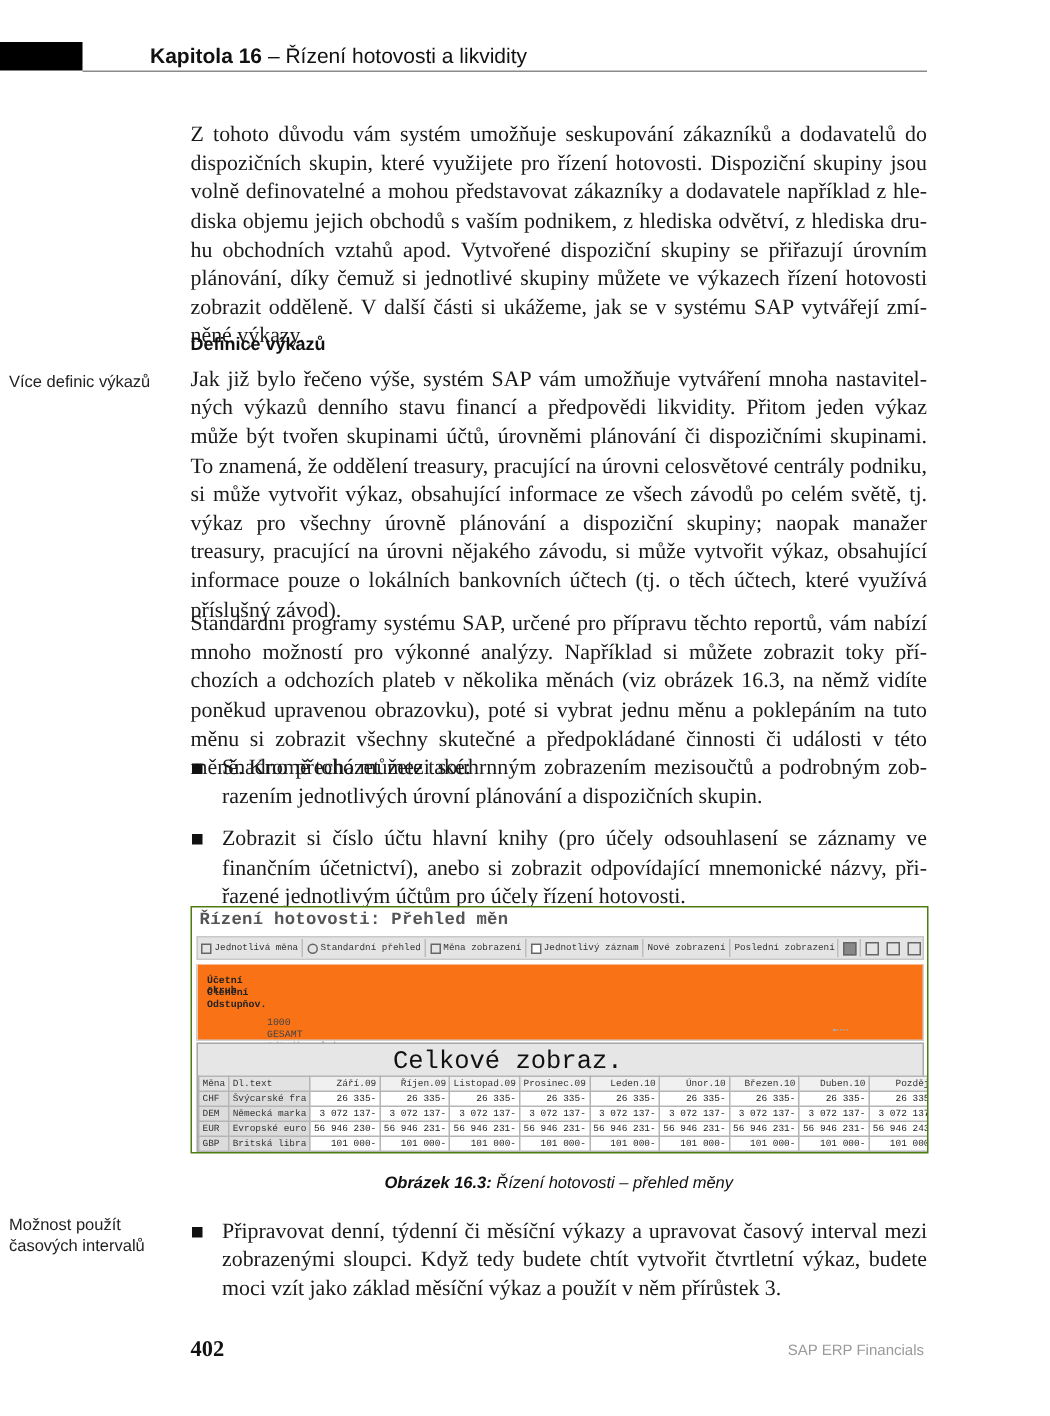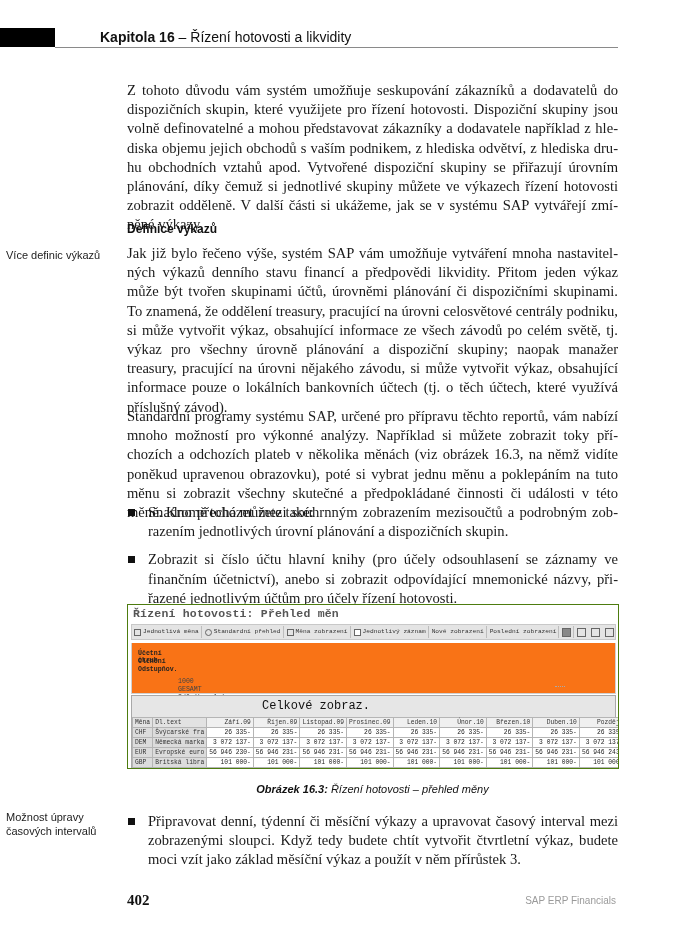--- a/index.html
+++ b/index.html
@@ -63,21 +63,21 @@
     position: absolute; left: 3px; top: 38px; width: 483px; height: 50px; border: 1px solid #d0d0d0;
     border-top: none; background: #f97316;
   }
   .info-row { position: absolute; left: 6px; font-size: 6.6px; color: #222; display: flex; }
   .info-row .lbl { font-weight: bold; width: 40px; }
   .info-row .val { color: #444; margin-top: 28px; }
   .ir1 { top: 7px; } .ir2 { top: 15px; } .ir3 { top: 23px; }
   .grip { position: absolute; right: 50px; top: 43px; width: 10px; height: 1px; border-top: 1px dotted #aaa; }
 
   .sap-grid { position: absolute; left: 3px; top: 90px; width: 483px; height: 72px; background: #e6e6e6; border: 1px solid #a9a9a9; }
-  .grid-title { position: absolute; left: 130px; top: 3px; font-size: 12px; color: #111; }
+  .grid-title { position: absolute; left: 130px; top: 3px; font-size: 17px; color: #111; }
   table.g { position: absolute; left: 0; top: 21px; border-collapse: collapse; font-size: 6.3px; }
   table.g td, table.g th { border: 1px solid #b5b5b5; height: 9px; padding: 0 2px; white-space: nowrap; font-weight: normal; }
   table.g th { background: #f0f0f0; color: #333; }
   table.g th.num { text-align: right; }
   table.g th.l { text-align: left; background: #e2e2e2; }
   table.g td.k { background: #dcdcdc; color: #333; }
   table.g td.num { background: #fff; text-align: right; color: #222; }
 
   .caption {
     position: absolute; left: 127px; width: 491px; top: 783px; text-align: center;
@@ -253,20 +253,20 @@
             <td class="num">77 419 957</td>
             <td class="num">77 419 957</td>
         </tr>
       </tbody>
     </table>
   </div>
 </div>
 
 <div class="caption"><b>Obrázek 16.3:</b><span> Řízení hotovosti – přehled měny</span></div>
 
-<div class="margin-note mn2">Možnost úpravy časových intervalů</div>
+<div class="margin-note mn2">Možnost použít časových intervalů</div>
 
 <ul class="bullets b2">
   <li><span class="sq"></span><span>Připravovat denní, týdenní či měsíční výkazy a upravovat časový interval mezi zobrazenými sloupci. Když tedy budete chtít vytvořit čtvrtletní výkaz, budete moci vzít jako základ měsíční výkaz a použít v něm přírůstek 3.</span></li>
 </ul>
 
 <div class="page-num">402</div>
 <div class="footer-book">SAP ERP Financials</div>
 
 </body></html>

